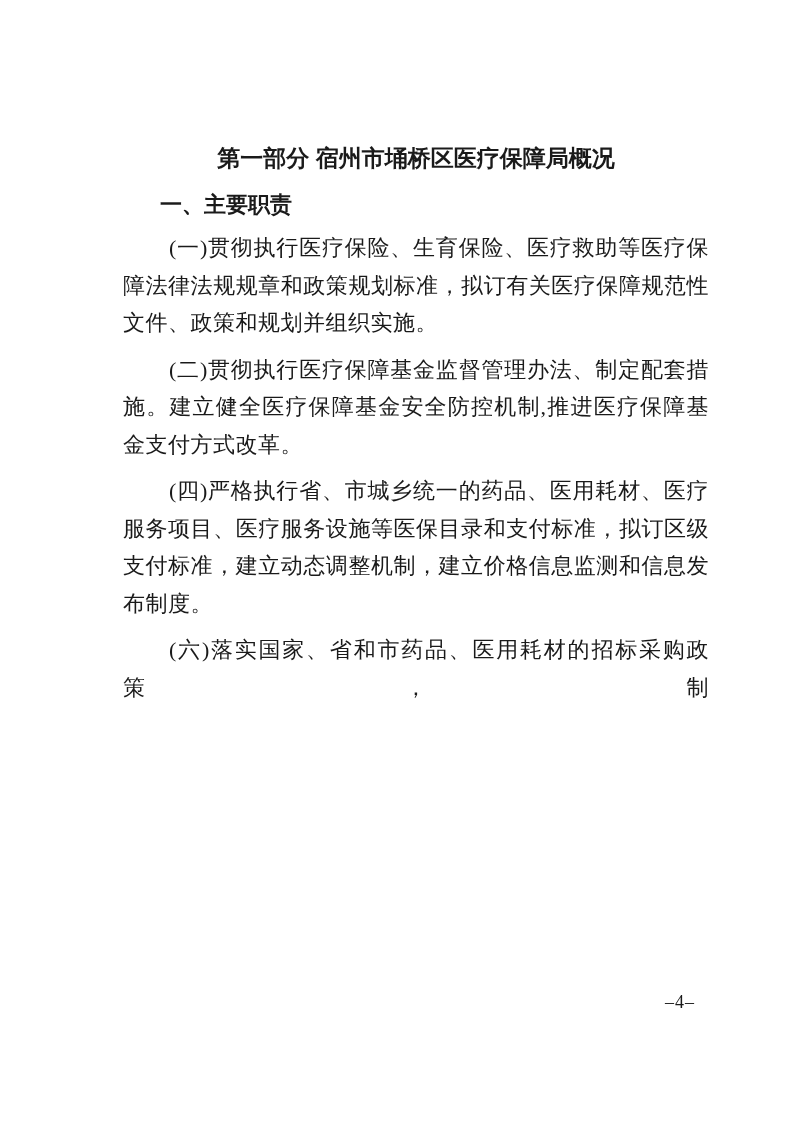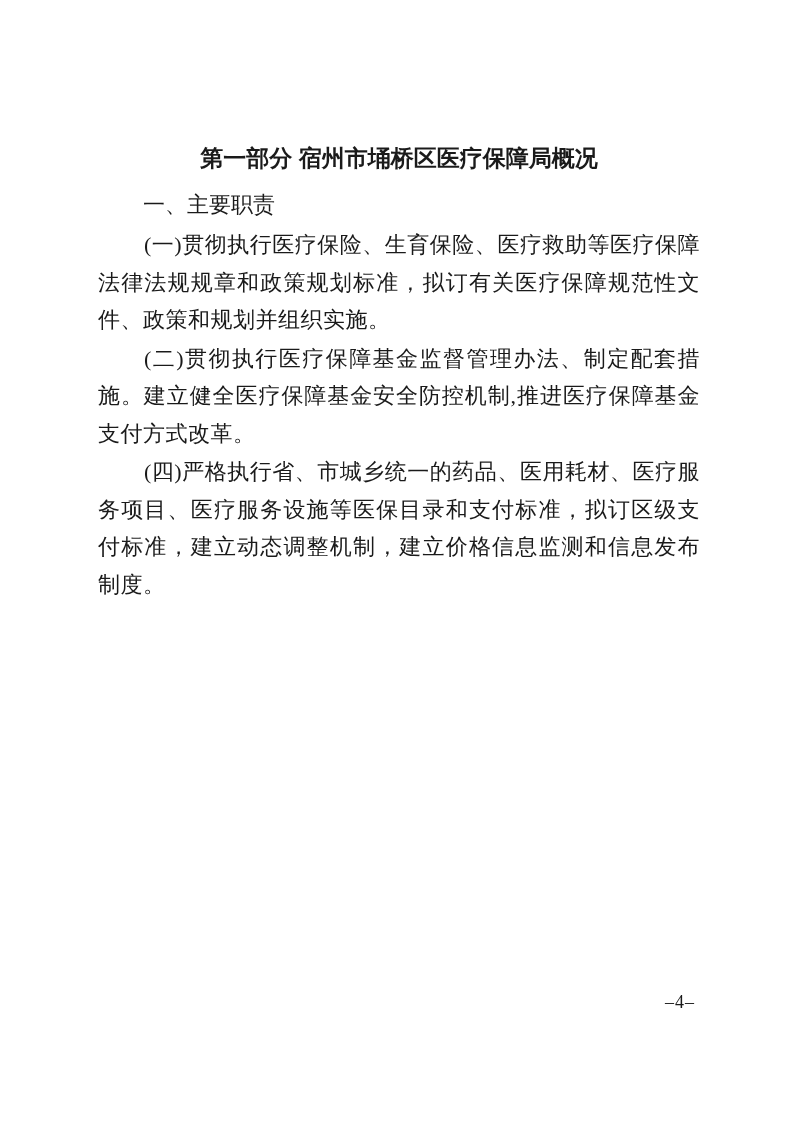--- a/index.html
+++ b/index.html
@@ -13,43 +13,43 @@
     height: 1122px;
     margin: 0 auto;
     background: #ffffff;
     color: #1a1a1a;
     font-family: "Liberation Serif", "DejaVu Serif", serif;
     overflow: hidden;
     box-sizing: border-box;
   }
   .doc {
     position: absolute;
-    left: 97px;
+    left: 114px;
     top: 144px;
     width: 604px;
   }
   .doc-title {
     font-family: "Liberation Sans", "DejaVu Sans", sans-serif;
     font-weight: bold;
     font-size: 23px;
     line-height: 28px;
     text-align: center;
     margin: 0 0 18px 0;
     white-space: nowrap;
   }
   .section-heading {
     font-family: "Liberation Sans", "DejaVu Sans", sans-serif;
-    font-weight: normal;
+    font-weight: bold;
     font-size: 22px;
     line-height: 30px;
     margin: 0 0 6px 0;
     padding-left: 46px;
   }
   p.body-para {
-    margin: 1px;
+    margin: 9px;
     font-size: 22px;
     line-height: 37.5px;
     text-align: justify;
     text-indent: 46px;
     letter-spacing: 0.5px;
   }
   p.body-para.cut {
     text-align-last: justify;
   }
   .page-num {
@@ -66,15 +66,16 @@
 </head>
 <body>
 
 <div class="page">
   <div class="doc">
     <h1 class="doc-title">第一部分 宿州市埇桥区医疗保障局概况</h1>
     <h2 class="section-heading">一、主要职责</h2>
     <p class="body-para">(一)贯彻执行医疗保险、生育保险、医疗救助等医疗保障法律法规规章和政策规划标准，拟订有关医疗保障规范性文件、政策和规划并组织实施。</p>
     <p class="body-para">(二)贯彻执行医疗保障基金监督管理办法、制定配套措施。建立健全医疗保障基金安全防控机制,推进医疗保障基金支付方式改革。</p>
     <p class="body-para">(四)严格执行省、市城乡统一的药品、医用耗材、医疗服务项目、医疗服务设施等医保目录和支付标准，拟订区级支付标准，建立动态调整机制，建立价格信息监测和信息发布制度。</p>
+    <p class="body-para cut">(六)落实国家、省和市药品、医用耗材的招标采购政策，制</p>
   </div>
   <div class="page-num">–4–</div>
 </div>
 
 </body></html>

